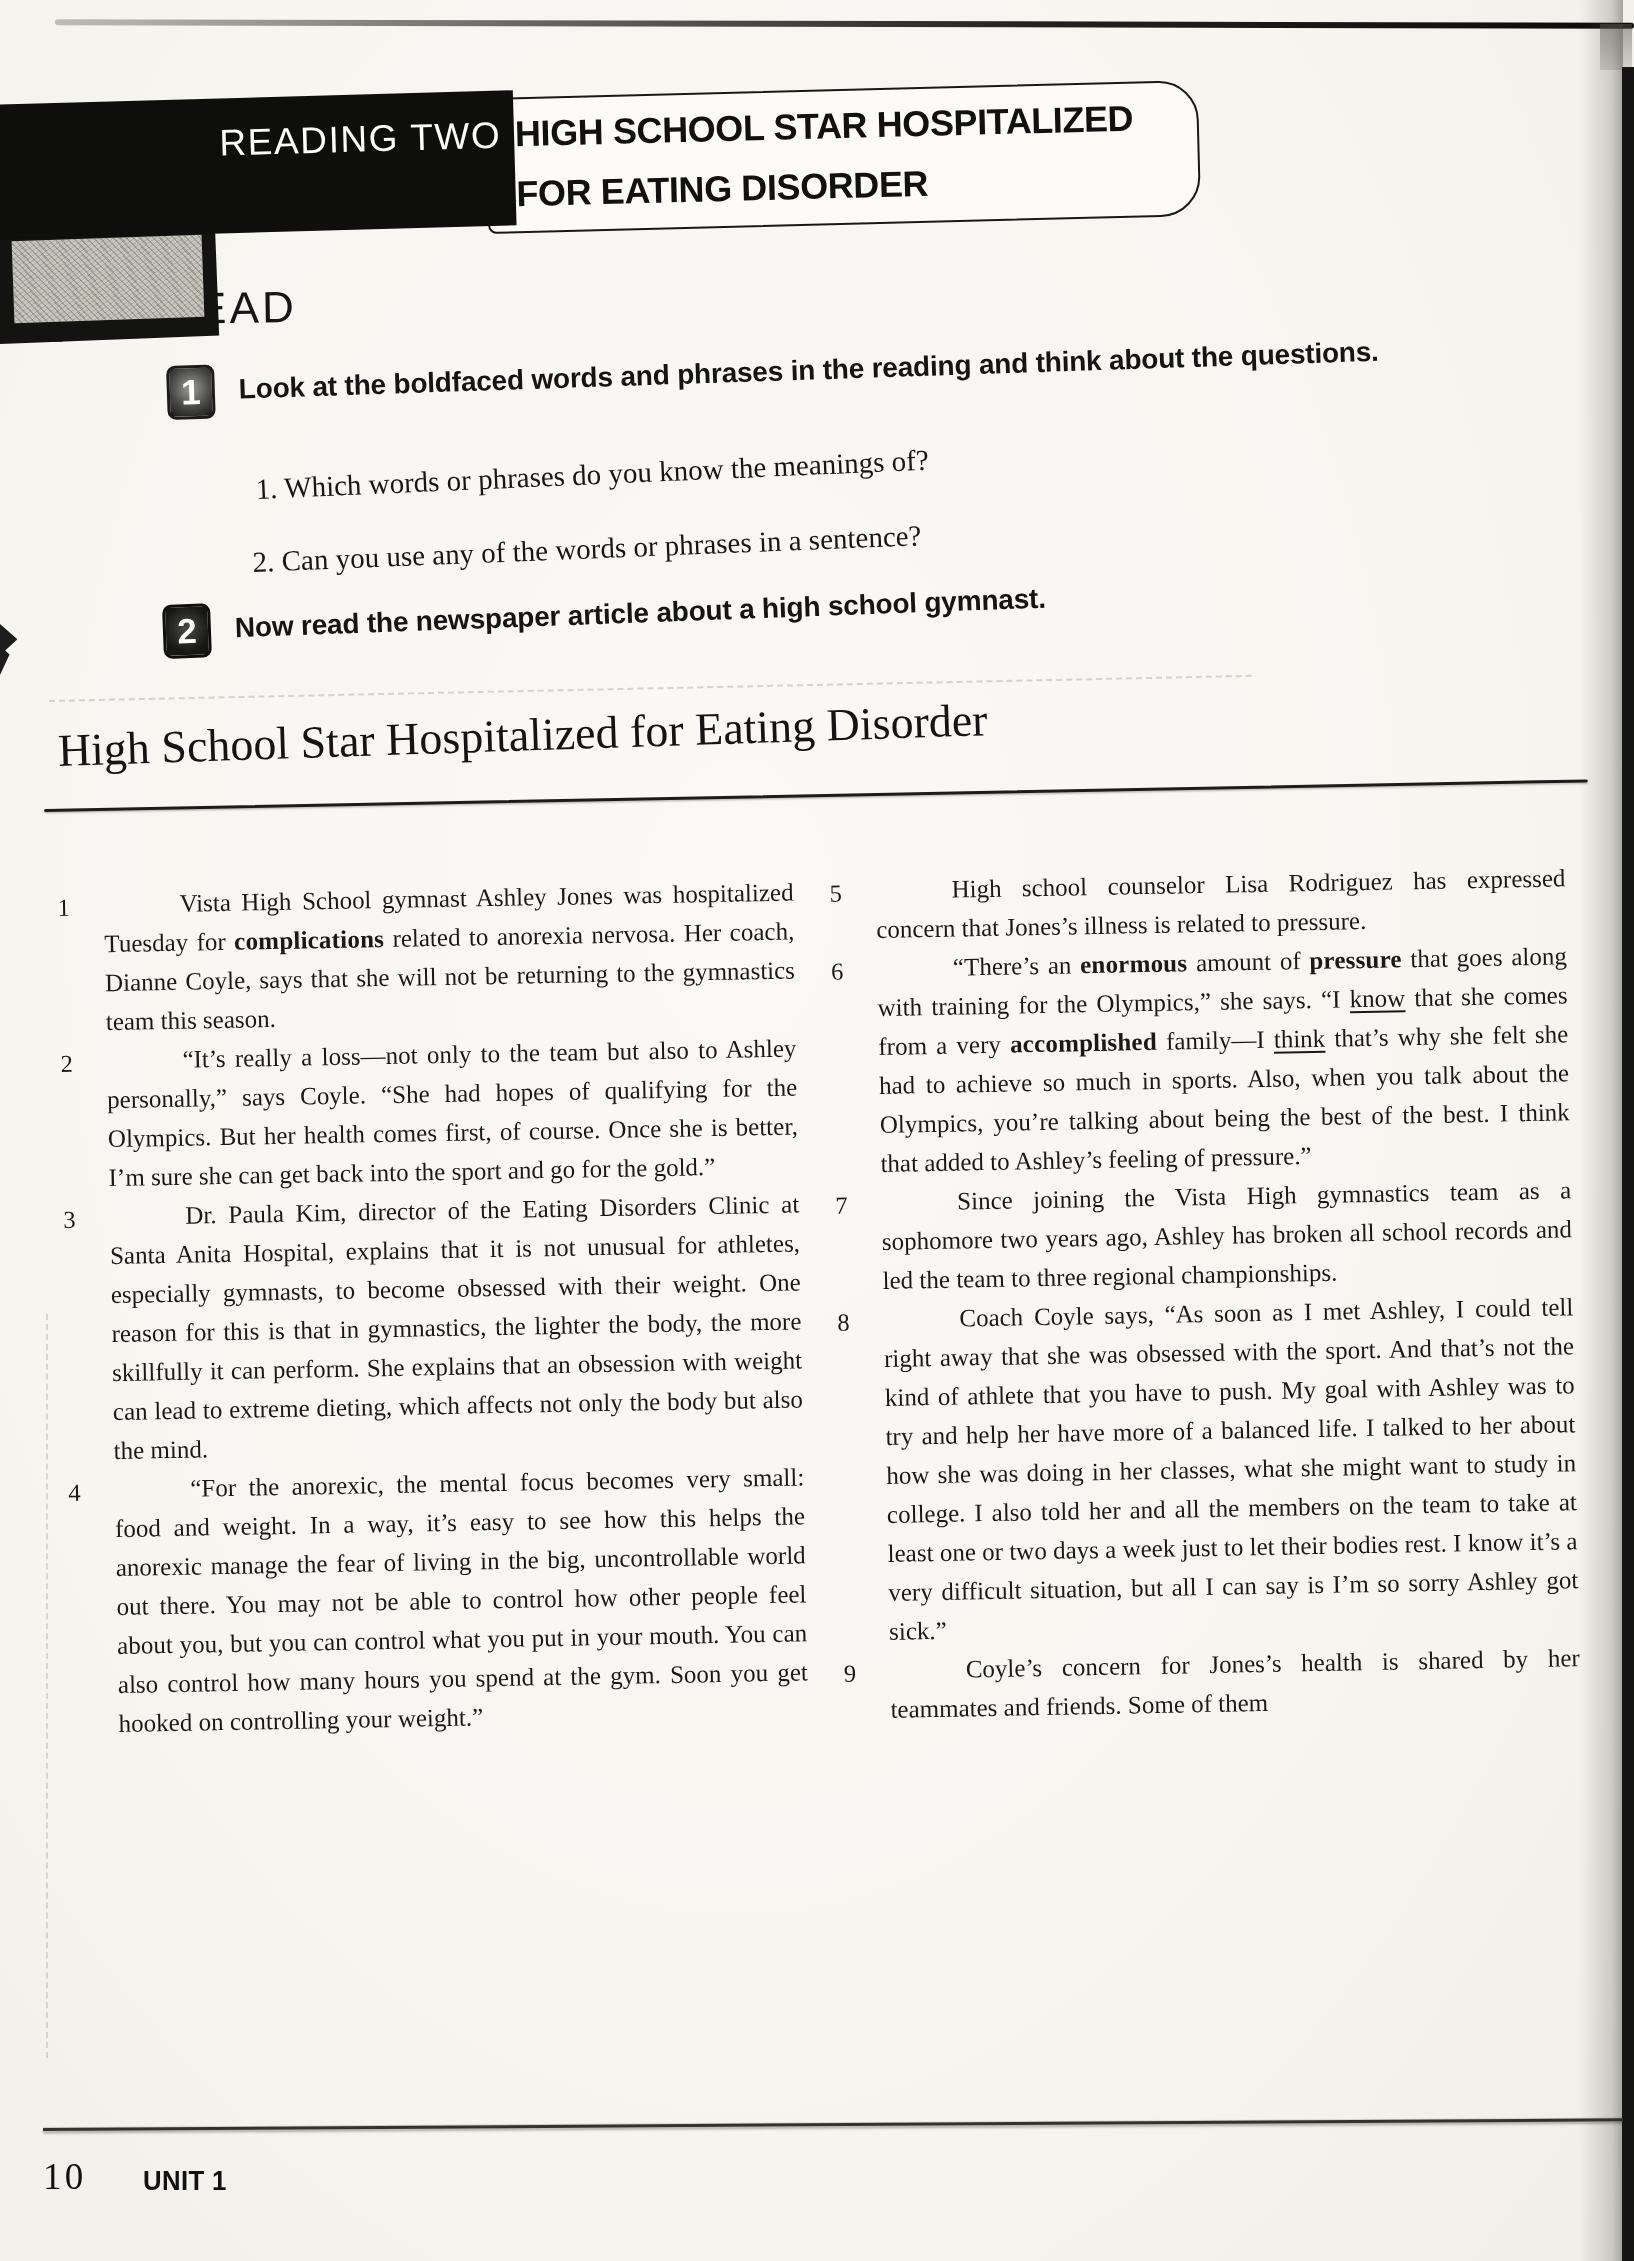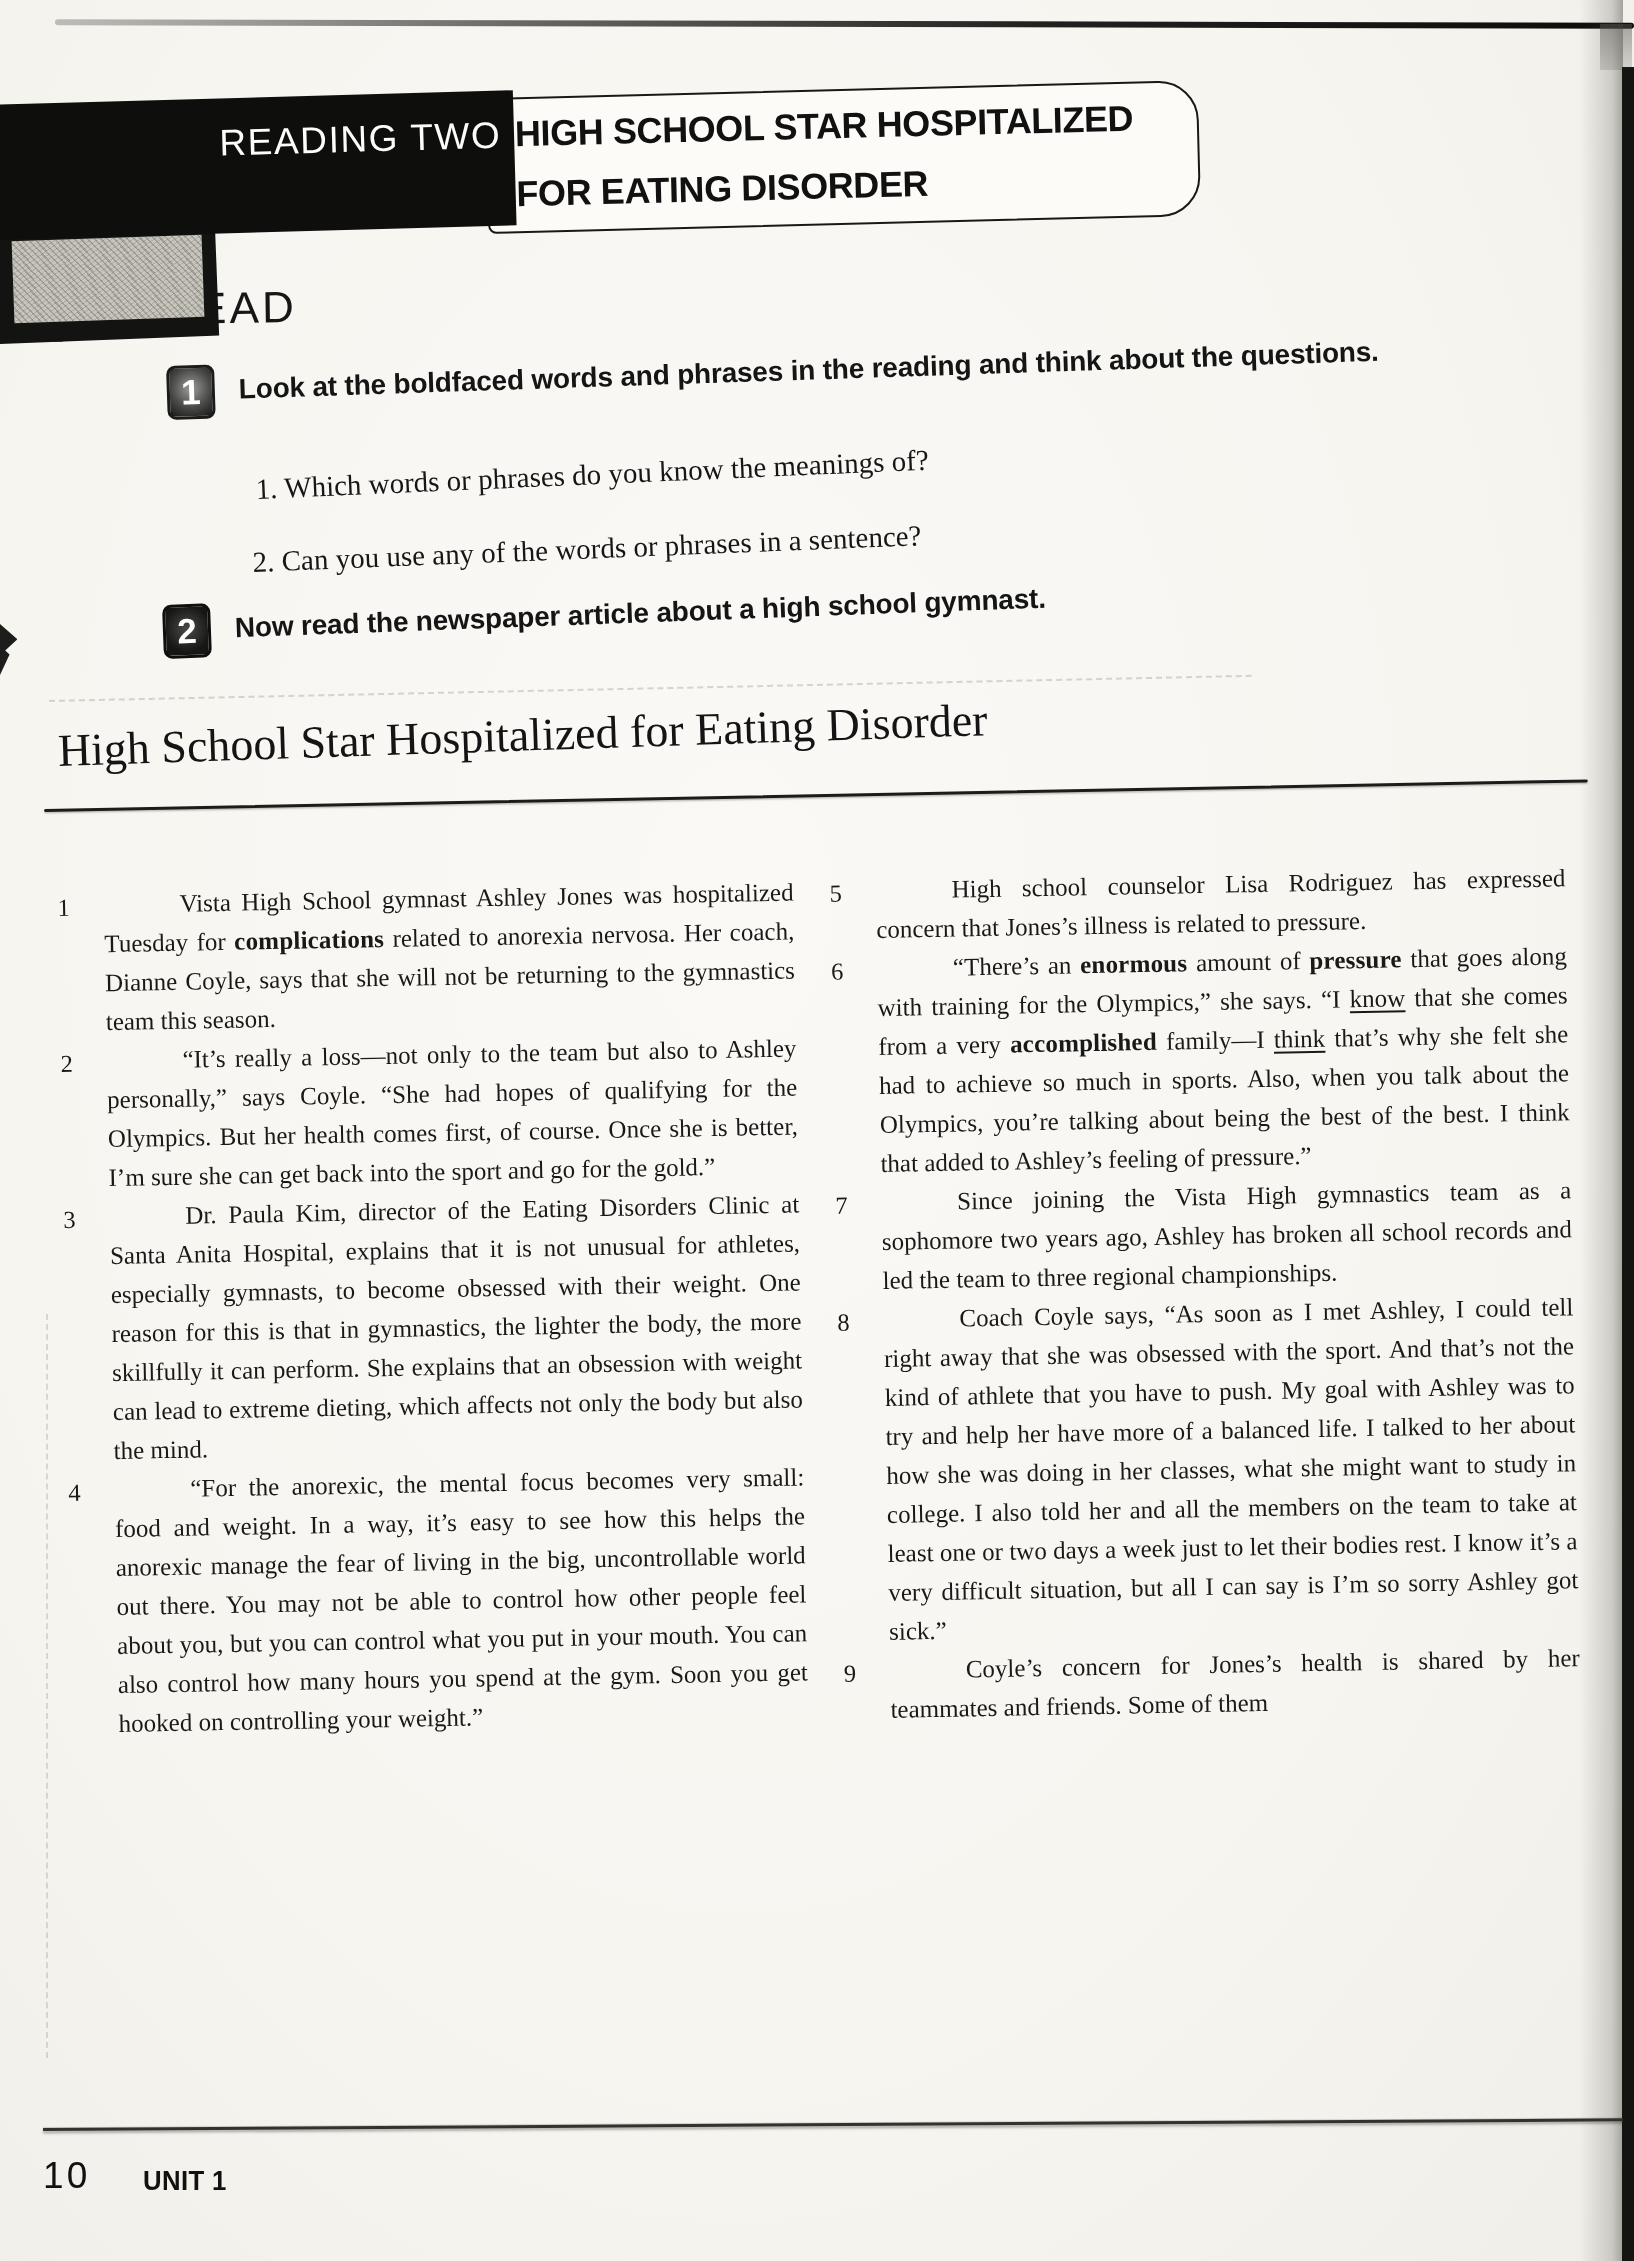--- a/index.html
+++ b/index.html
@@ -74,21 +74,21 @@
   .para{position:relative;text-align:justify;font-size:25px;line-height:39px;
     text-indent:76px;color:#191918;}
   .para-num{position:absolute;left:-46px;top:2.4px;text-indent:0;font-size:24.5px;color:#191918;}
   .para b{font-weight:bold;letter-spacing:0.2px;}
   .para u{text-decoration:underline;text-decoration-thickness:2px;text-underline-offset:4px;}
 
   
   .footer-rule{position:absolute;left:43px;top:2128px;width:1580px;height:3.2px;background:#32322e;
     transform:rotate(-.35deg);transform-origin:left top;
     box-shadow:0 2.4px 2.4px rgba(40,40,36,.35), 0 -0.8px 0.8px rgba(40,40,36,.2);}
-  .footer-page-number{position:absolute;left:43px;top:2155px;font-family:Liberation Sans, sans-serif;
+  .footer-page-number{position:absolute;left:43px;top:2155px;font-family:Liberation Serif, serif;
     font-size:37px;letter-spacing:3.2px;color:#111;text-align:center;}
   .footer-unit{position:absolute;left:143px;top:2165px;font-family:"Liberation Sans", sans-serif;
     font-weight:bold;font-size:28px;letter-spacing:0.4px;color:#111;transform:scaleX(.92);transform-origin:left top;}
 </style>
 </head>
 <body>
 
 <div class="page">
 
   <div class="top-edge-line"></div>

